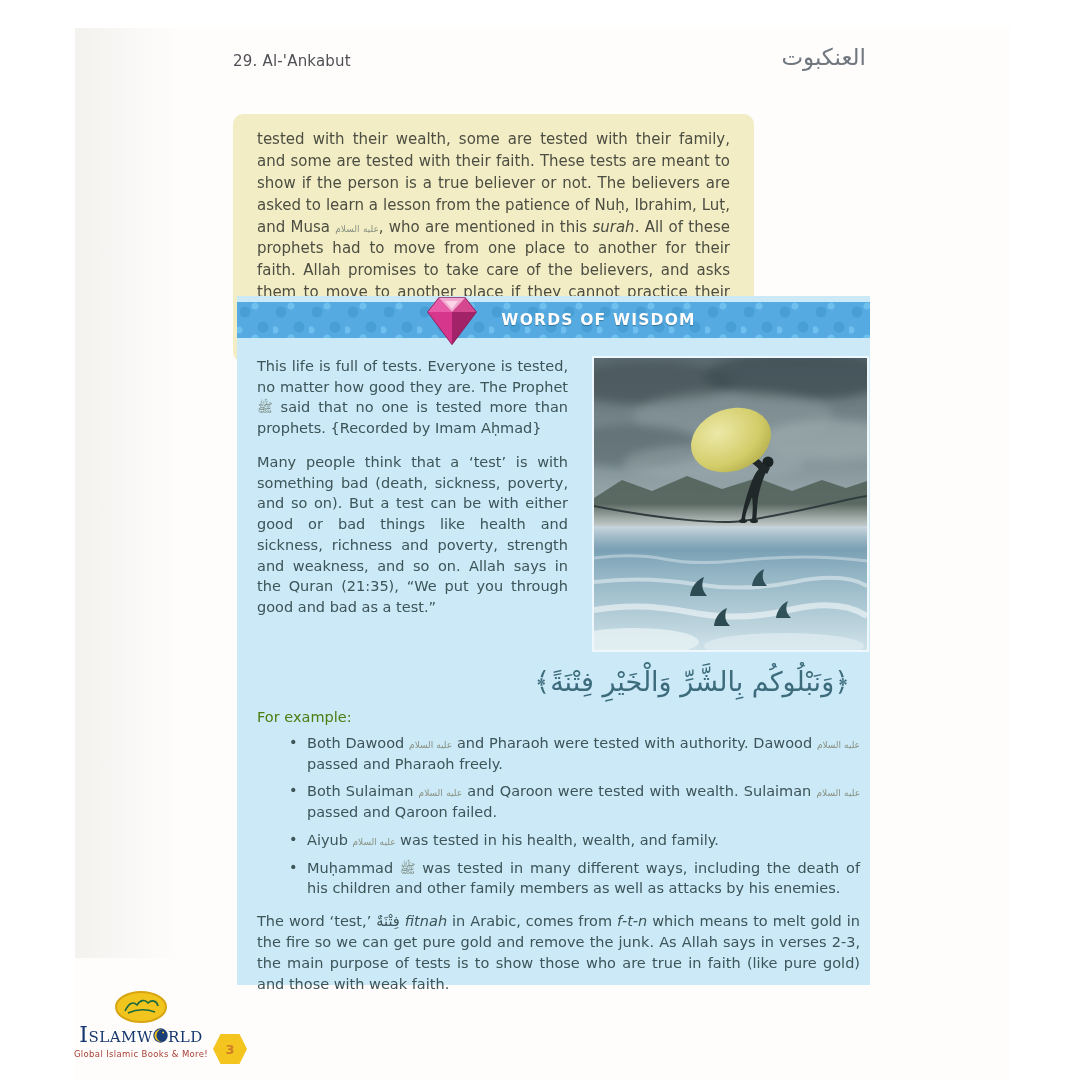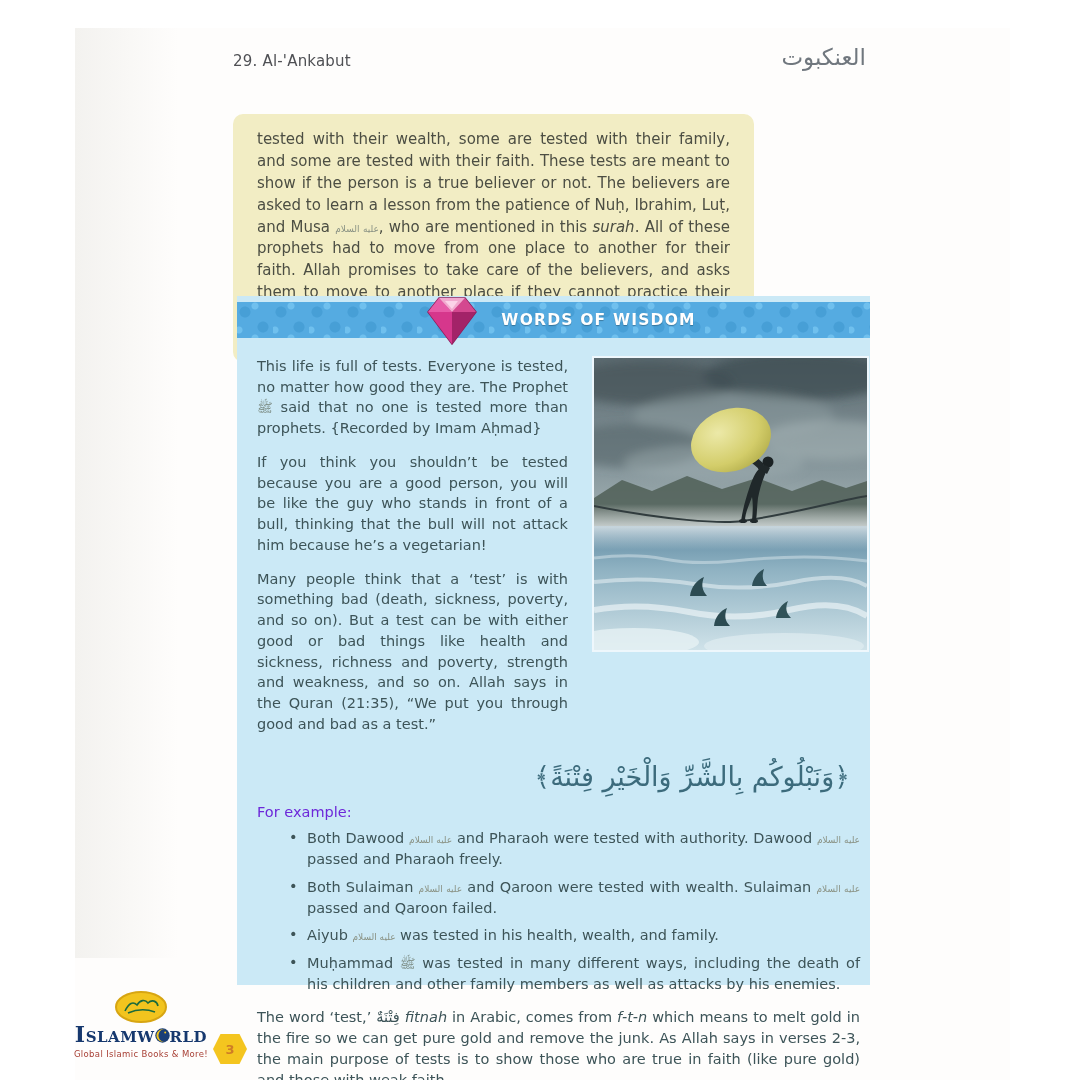--- a/index.html
+++ b/index.html
@@ -46,32 +46,32 @@
   .wisdom-content{padding:0 0 0 20px;}
   .cols{display:flex;gap:8px;margin-top:18px;}
   .text-col{width:327px;}
   .text-col p{margin:0 16px 13px 0;font-size:14.5px;line-height:1.43;color:#3d5458;text-align:justify;}
   .img-col{width:277px;height:296px;flex:0 0 auto;border:2px solid #eef7fc;box-sizing:border-box;
     background:#8fa0a4;}
   .img-col svg{display:block;}
 
   .verse{margin:14px 0 2px 0;width:593px;text-align:right;direction:rtl;
     font-size:27px;color:#3c6b7c;}
-  .for-example{margin:12px 0 8px 0;font-size:14.5px;color:#6d28d9;}
+  .for-example{margin:12px 0 8px 0;font-size:14.5px;color:#4d7c0f;}
   ul.bullets{list-style:none;margin:0;padding:0 10px 0 22px;}
   ul.bullets li{position:relative;padding-left:28px;margin-bottom:7px;
     font-size:14.5px;line-height:1.43;color:#3d5458;text-align:justify;}
   ul.bullets li::before{content:"•";position:absolute;left:10px;top:-1px;color:#3d5458;}
   .final-para{margin-top:12px;padding-right:10px;font-size:14.5px;line-height:1.45;
     color:#3d5458;text-align:justify;}
 
   
   .logo{position:absolute;left:57px;top:991px;width:168px;text-align:center;}
   .logo-emblem{display:block;margin:0 auto 0 58px;}
-  .wordmark{font-family:"DejaVu Serif","Liberation Serif",serif;font-weight:700;
+  .wordmark{font-family:"DejaVu Serif","Liberation Serif",serif;font-weight:400;
     font-size:22px;color:#16386e;letter-spacing:.5px;line-height:1.05;white-space:nowrap;}
   .globe{display:inline-block;vertical-align:-1px;}
   .tagline{margin-top:3px;font-size:8.5px;color:#a84036;letter-spacing:.35px;}
 
   .page-badge{position:absolute;left:213px;top:1034px;width:34px;height:30px;
     clip-path:polygon(22% 0,78% 0,100% 50%,78% 100%,22% 100%,0 50%);
     background:#f4c51f;display:flex;align-items:center;justify-content:center;
     font-size:13px;font-weight:700;color:#cf7d26;}
 </style>
 </head>
@@ -98,21 +98,20 @@
       <polygon points="27,22 51,22 27,54" fill="#a32368"></polygon>
       <polygon points="20,11 33,11 27,19" fill="#fbd3e8"></polygon>
     </svg>
     <div class="banner-title">WORDS OF WISDOM</div>
   </div>
 
   <div class="wisdom-content">
     <div class="cols">
       <div class="text-col">
         <p><span>This life is full of tests. Everyone is tested, no matter how good they are. The Prophet </span><span class="hon-saw">ﷺ</span><span> said that no one is tested more than prophets. {Recorded by Imam Aḥmad}</span></p>
-        <p>If you think you shouldn’t be tested because you are a good person, you will be like the guy who stands in front of a bull, thinking that the bull will not attack him because he’s a vegetarian!</p>
         <p>Many people think that a ‘test’ is with something bad (death, sickness, poverty, and so on). But a test can be with either good or bad things like health and sickness, richness and poverty, strength and weakness, and so on. Allah says in the Quran (21:35), “We put you through good and bad as a test.”</p>
       </div>
 
       <div class="img-col">
         <svg viewBox="0 0 273 292" width="273" height="292">
           <defs>
             <linearGradient id="sky" x1="0" y1="0" x2="0" y2="1">
               <stop offset="0" stop-color="#5b6a70"></stop>
               <stop offset="0.7" stop-color="#8b9ba0"></stop>
               <stop offset="1" stop-color="#aab8ba"></stop>

